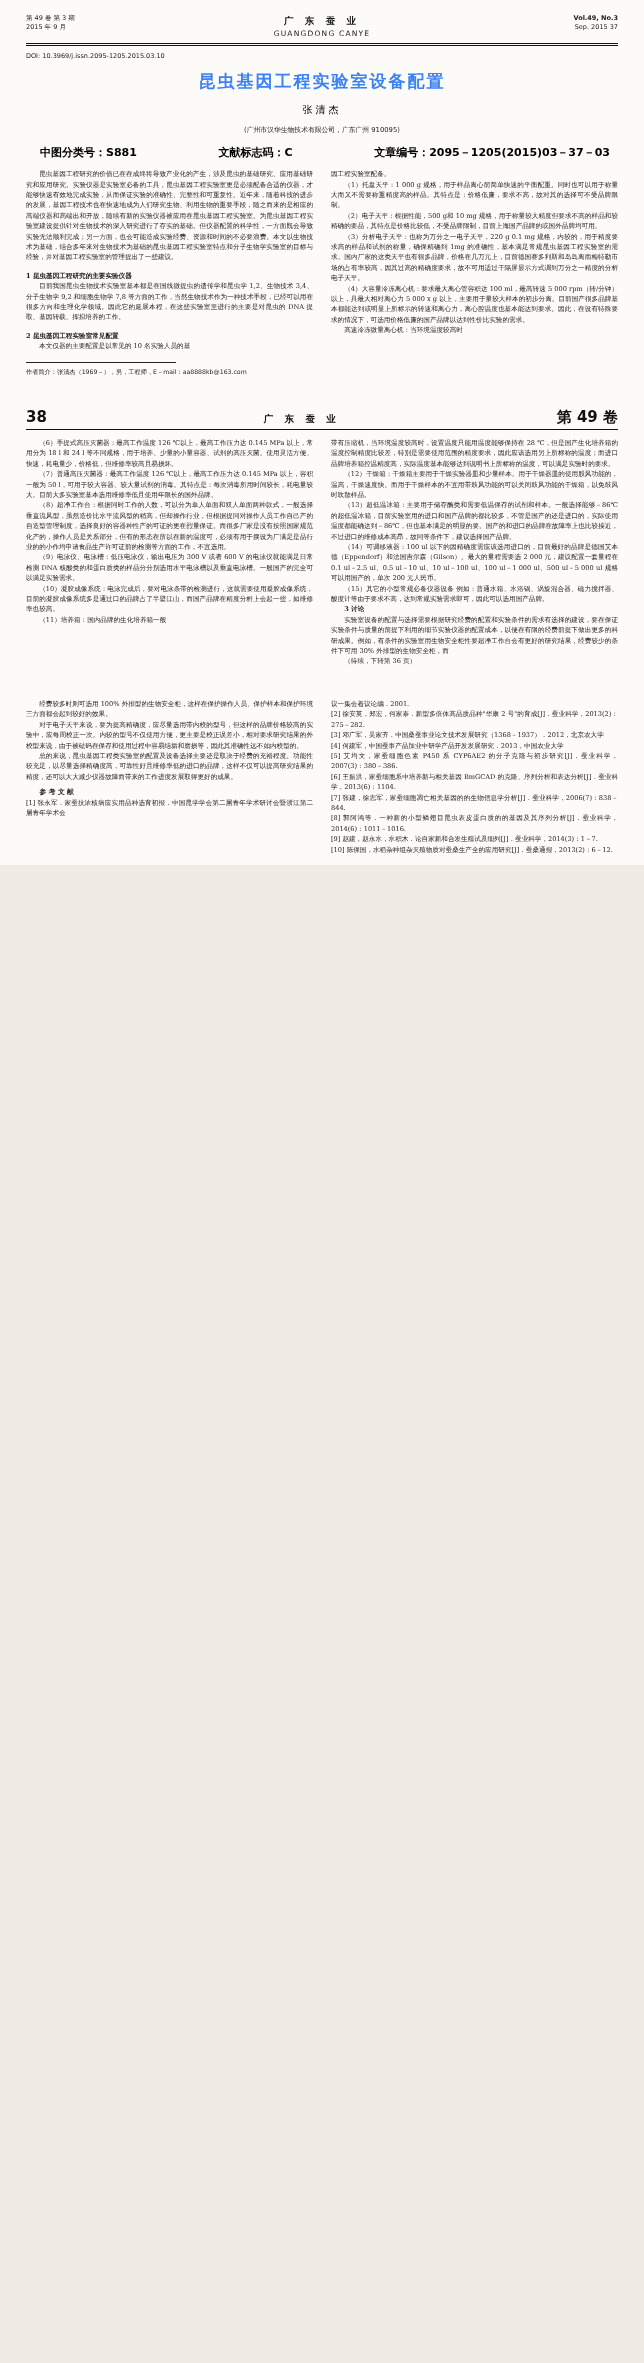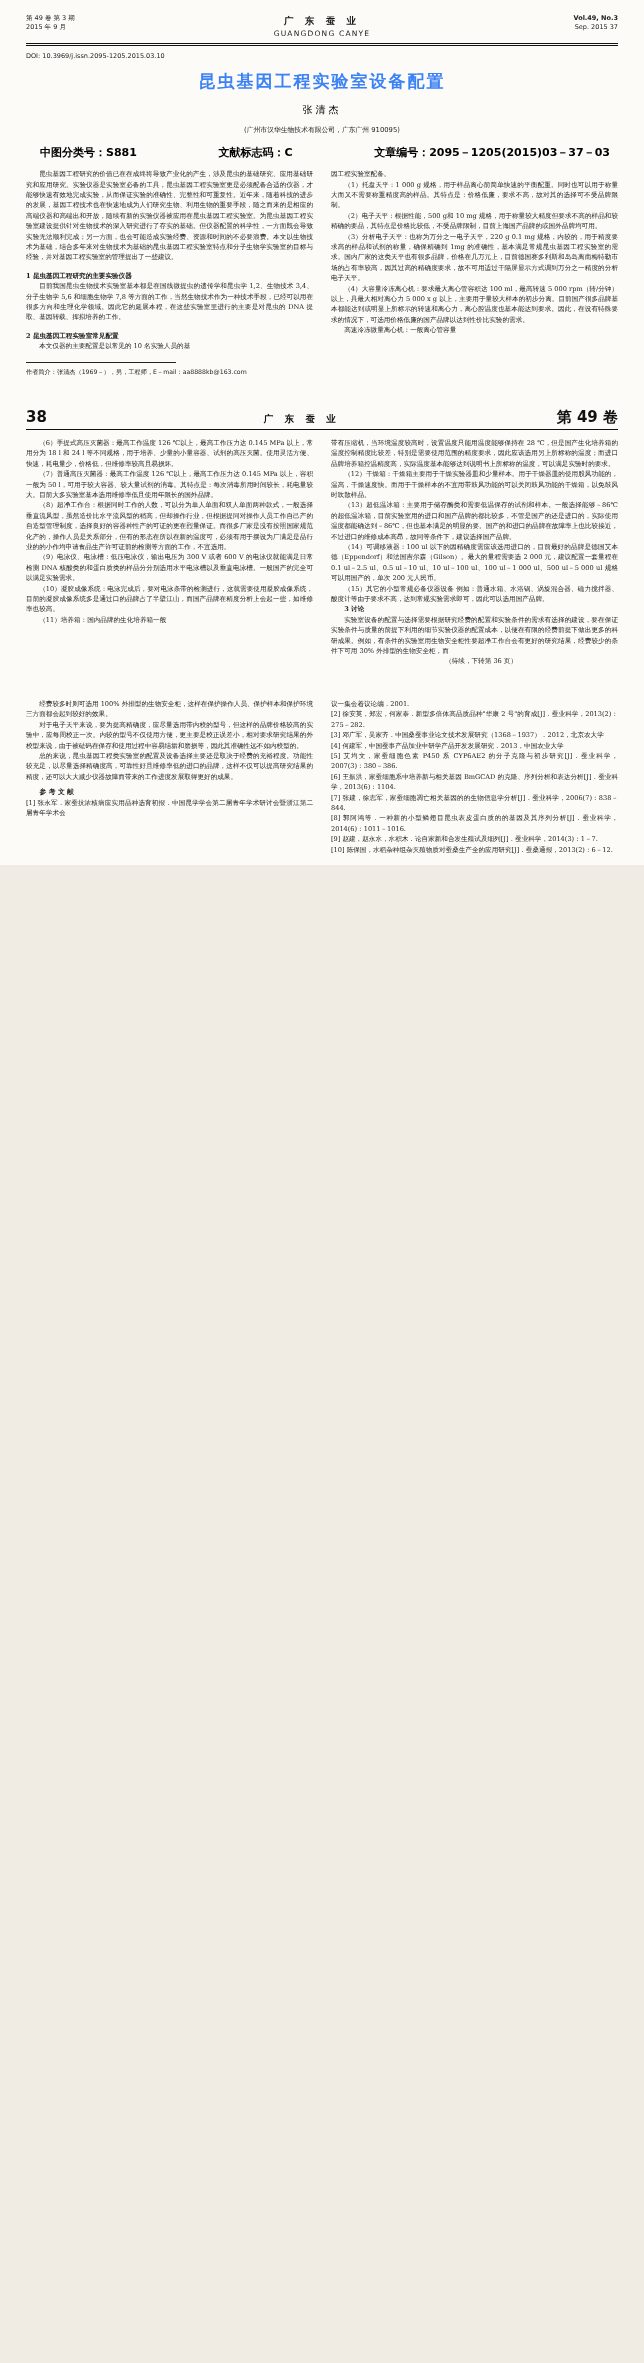--- a/index.html
+++ b/index.html
@@ -152,21 +152,21 @@
     text-indent: 0;
     font-weight: bold;
   }
   .refs-title {
     font-size: 6.8px;
     font-weight: bold;
     margin-top: 6px;
     text-indent: 0;
   }
   .cont {
-    text-align: center;
+    text-align: left;
     text-indent: 0;
   }
   .small-gap { height: 5px; }
 </style>
 </head>
 <body>
 
 <div class="page">
 
   <div class="sheet">
@@ -197,31 +197,31 @@
     <div class="clsrow">
       <span>中图分类号：S881</span>
       <span>文献标志码：C</span>
       <span>文章编号：2095－1205(2015)03－37－03</span>
     </div>
 
     <div class="cols">
       <div class="col">
         <p>昆虫基因工程研究的价值已在在成终将导致产业化的产生，涉及昆虫的基础研究、应用基础研究和应用研究。实验仪器是实验室必备的工具，昆虫基因工程实验室更是必须配备合适的仪器，才能够快速有效地完成实验，从而保证实验的准确性、完整性和可重复性。近年来，随着科技的进步的发展，基因工程技术也在快速地成为人们研究生物、利用生物的重要手段，随之而来的是相应的高端仪器和高端出和开放，随续有新的实验仪器被应用在昆虫基因工程实验室。为昆虫基因工程实验室建设提供针对生物技术的深入研究进行了存实的基础。但仪器配置的科学性，一方面既会导致实验无法顺利完成；另一方面，也会可能造成实验经费、资源和时间的不必要浪费。本文以生物技术为基础，结合多年来对生物技术为基础的昆虫基因工程实验室特点和分子生物学实验室的目标与经验，并对基因工程实验室的管理提出了一些建议。</p>
         <p class="head">1  昆虫基因工程研究的主要实验仪器</p>
-        <p>目前我国昆虫生物技术实验室基本都是在国线微提虫的遗传学和昆虫学 1,2、生物技术 3,4、分子生物学 5,6 和细胞生物学 7,8 等方面的工作，当然生物技术作为一种技术手段，已经可以用在很多方向和生理化学领域。因此它的延展本程，在这些实验室里进行的主要是对昆虫的 DNA 提取、基因转载、挥拟培养的工作。</p>
+        <p>目前我国昆虫生物技术实验室基本都是在国线微提虫的遗传学和昆虫学 1,2、生物技术 3,4、分子生物学 9,2 和细胞生物学 7,8 等方面的工作，当然生物技术作为一种技术手段，已经可以用在很多方向和生理化学领域。因此它的延展本程，在这些实验室里进行的主要是对昆虫的 DNA 提取、基因转载、挥拟培养的工作。</p>
         <p class="head">2  昆虫基因工程实验室常见配置</p>
         <p>本文仅器的主要配置是以常见的 10 名实验人员的基</p>
       </div>
       <div class="col">
         <p class="noind">因工程实验室配备。</p>
         <p>（1）托盘天平：1 000 g 规格，用于样品离心前简单快速的平衡配重。同时也可以用于称量大而又不需要称重精度高的样品。其特点是：价格低廉，要求不高，故对其的选择可不受品牌限制。</p>
         <p>（2）电子天平：根据性能，500 g和 10 mg 规格，用于称量较大精度但要求不高的样品和较精确的要品，其特点是价格比较低，不受品牌限制，目前上海国产品牌的或国外品牌均可用。</p>
         <p>（3）分析电子天平：也称为万分之一电子天平，220 g 0.1 mg 规格，内较的，用于精度要求高的样品和试剂的称量，确保精确到 1mg 的准确性，基本满足常规昆虫基因工程实验室的需求。国内厂家的这类天平也有很多品牌，价格在几万元上，目前德国赛多利斯和岛岛离南梅特勒市场的占有率较高，因其过高的精确度要求，故不可用适过干隔屏显示方式调到万分之一精度的分析电子天平。</p>
         <p>（4）大容量冷冻离心机：要求最大离心管容积达 100 ml，最高转速 5 000 rpm（转/分钟）以上，具最大相对离心力 5 000 x g 以上，主要用于量较大样本的初步分离。目前国产很多品牌基本都能达到或明显上所标示的转速和离心力，离心腔温度也基本能达到要求。因此，在设有特殊要求的情况下，可选用价格低廉的国产品牌以达到性价比实验的需求。</p>
-        <p>高速冷冻微量离心机：一般离心管容量</p>
+        <p>高速冷冻微量离心机：当环境温度较高时</p>
       </div>
     </div>
 
     <div class="footnote-rule"></div>
     <div class="footnote">
       <span>作者简介：张清杰（1969－），男，工程师，E－mail：aa8888kb@163.com</span>
     </div>
   </div>
 
   <div class="sheet">

